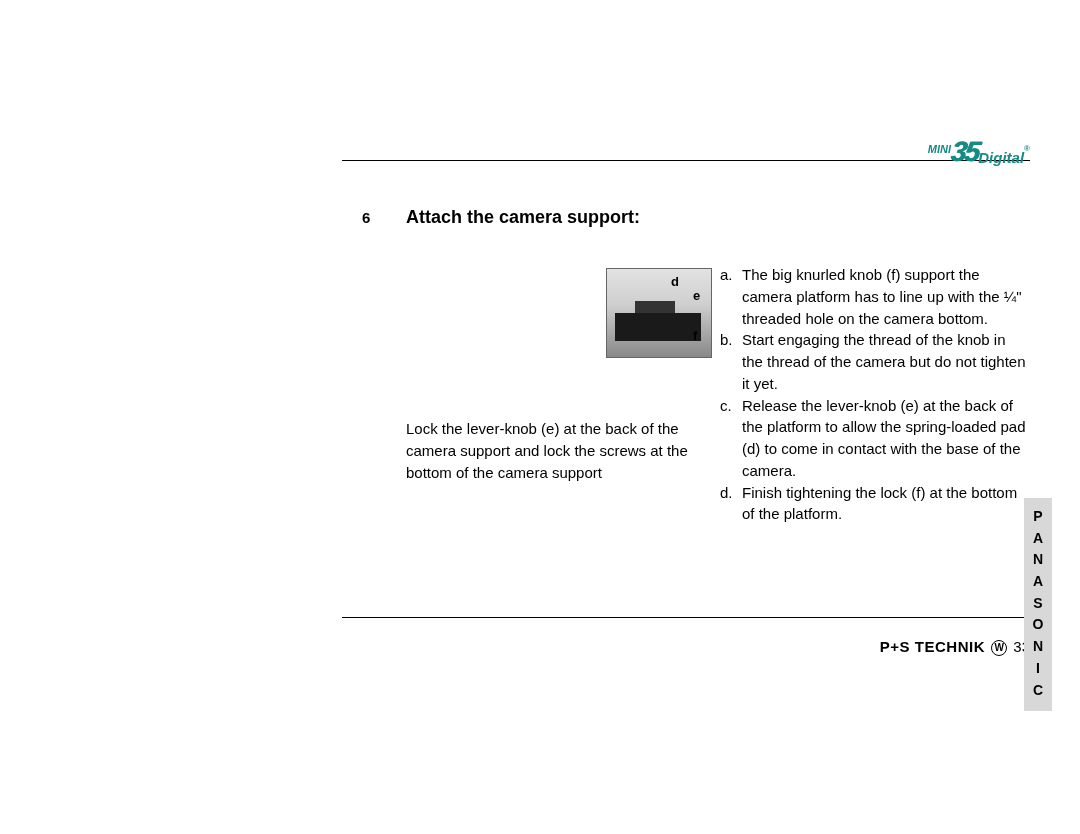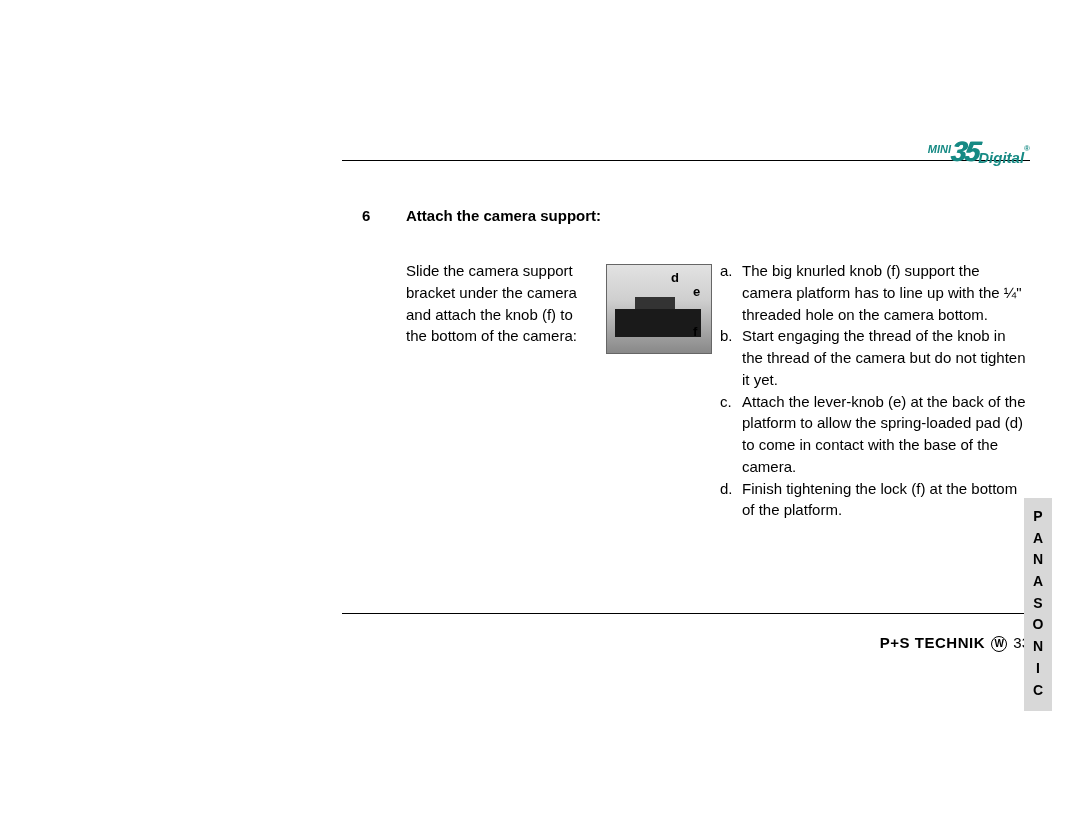--- a/index.html
+++ b/index.html
@@ -46,21 +46,21 @@
   }
   .step-num {
     width: 44px;
     font-weight: bold;
     font-size: 15px;
     text-align: left;
     padding-left: 20px;
   }
   .step-title {
     font-weight: bold;
-    font-size: 15px;
+    font-size: 18px;
     text-align: right;
   }
   .columns {
     display: flex;
     margin-top: 36px;
   }
   .col-left {
     width: 306px;
     padding-left: 64px;
     font-size: 15px;
@@ -180,36 +180,36 @@
 
     <div class="columns">
       <div class="col-left">
         <div class="figure">
           <div class="block2"></div>
           <div class="block"></div>
           <span class="lbl fd">d</span>
           <span class="lbl fe">e</span>
           <span class="lbl ff">f</span>
         </div>
-        <span>Slide the camera support bracket under the camera and attach the knob (f) to the bottom of the camera:</span>
+        <span class="p2">Lock the lever-knob (e) at the back of the camera support and lock the screws at the bottom of the camera support</span>
       </div>
 
       <div class="col-right">
         <ol>
           <li>
             <span class="marker">a.</span>
             <span>The big knurled knob (f) support the camera platform has to line up with the ¼" threaded hole on the camera bottom.</span>
           </li>
           <li>
             <span class="marker">b.</span>
             <span>Start engaging the thread of the knob in the thread of the camera but do not tighten it yet.</span>
           </li>
           <li>
             <span class="marker">c.</span>
-            <span>Attach the lever-knob (e) at the back of the platform to allow the spring-loaded pad (d) to come in contact with the base of the camera.</span>
+            <span>Release the lever-knob (e) at the back of the platform to allow the spring-loaded pad (d) to come in contact with the base of the camera.</span>
           </li>
           <li>
             <span class="marker">d.</span>
             <span>Finish tightening the lock (f) at the bottom of the platform.</span>
           </li>
         </ol>
       </div>
     </div>
   </div>
 

